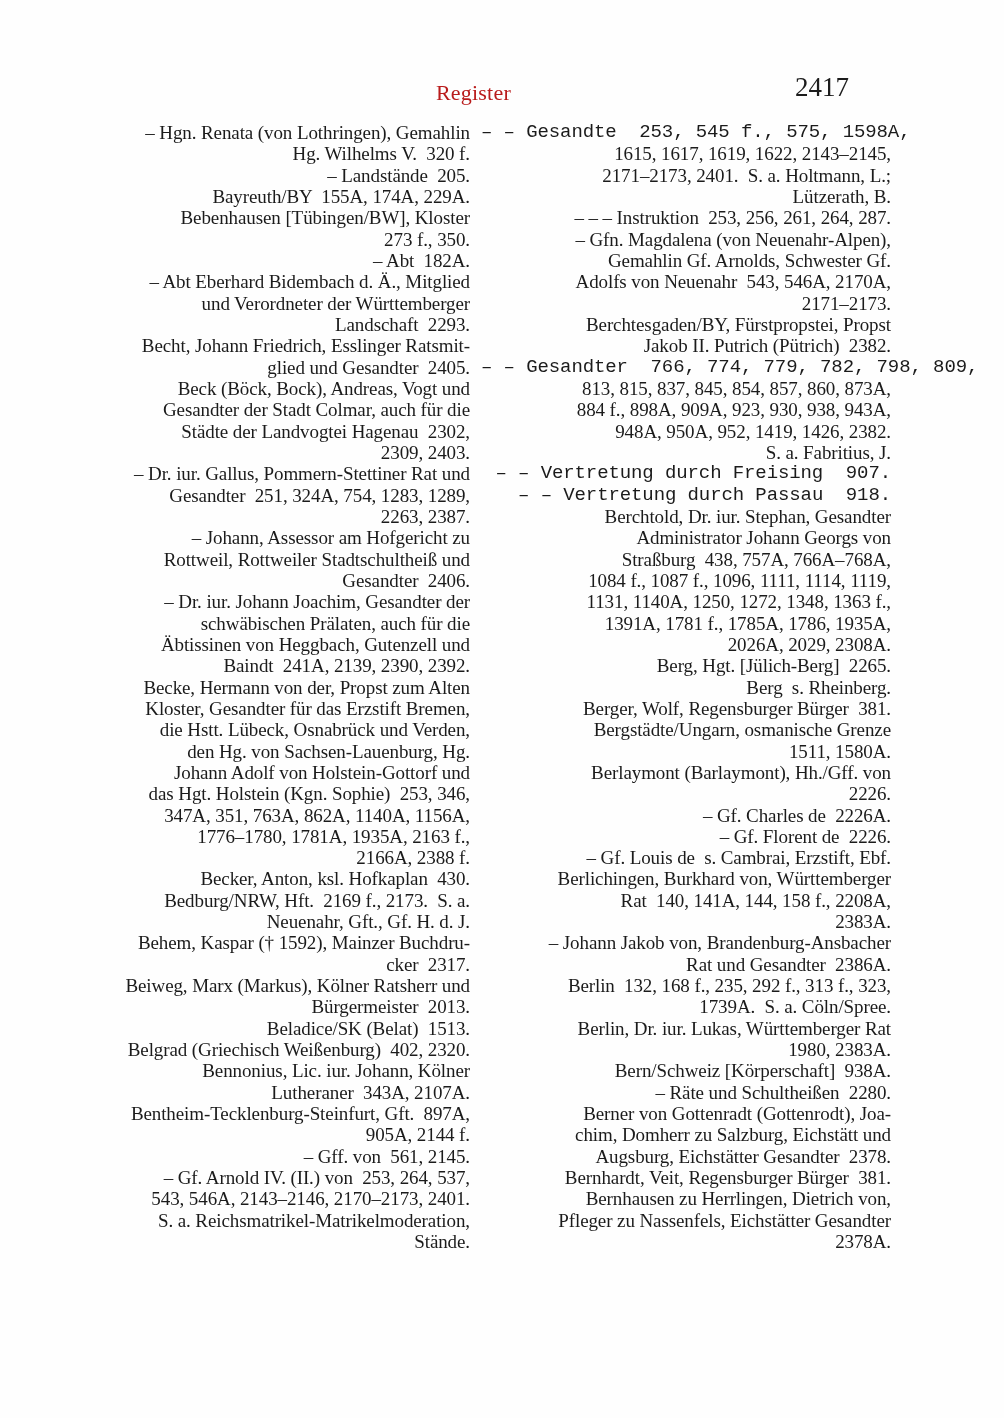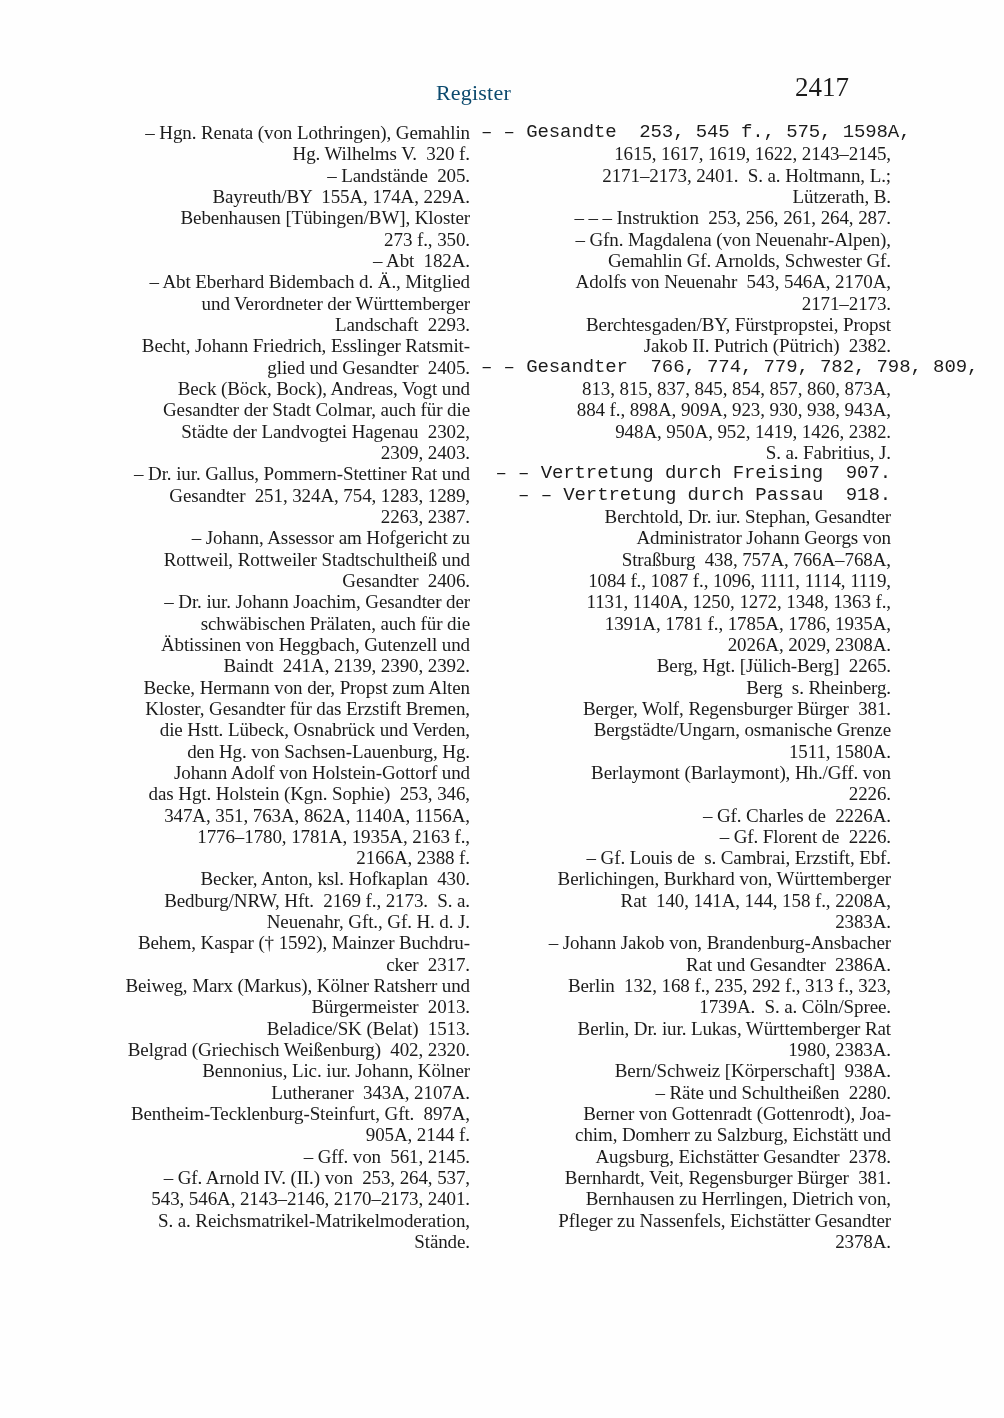--- a/index.html
+++ b/index.html
@@ -13,21 +13,21 @@
     position: relative;
     width: 1004px; height: 1418px;
     background: #fefefe;
     overflow: hidden;
   }
   .running-title {
     position: absolute;
     left: 436px; top: 82px;
     font-size: 22px; line-height: 1;
     letter-spacing: 0.2px;
-    color: #0c4a6e;
+    color: #b91c1c;
   }
   .page-number {
     position: absolute;
     left: 795px; top: 74px;
     font-size: 27px; line-height: 1;
     color: #1c1c1c;
   }
   .col {
     position: absolute;
     top: 122px;

